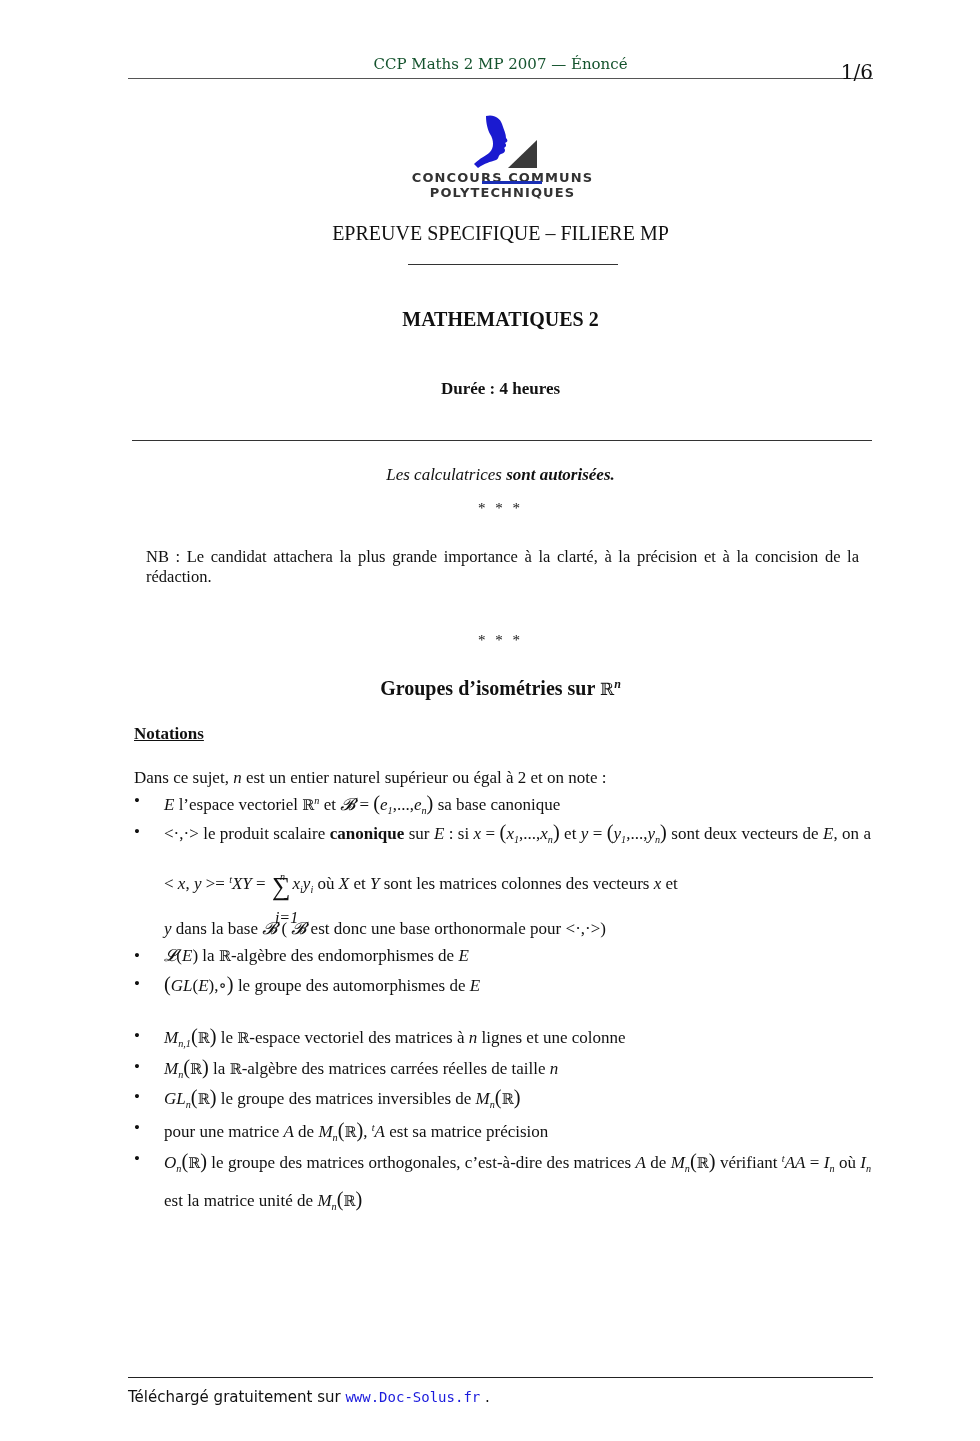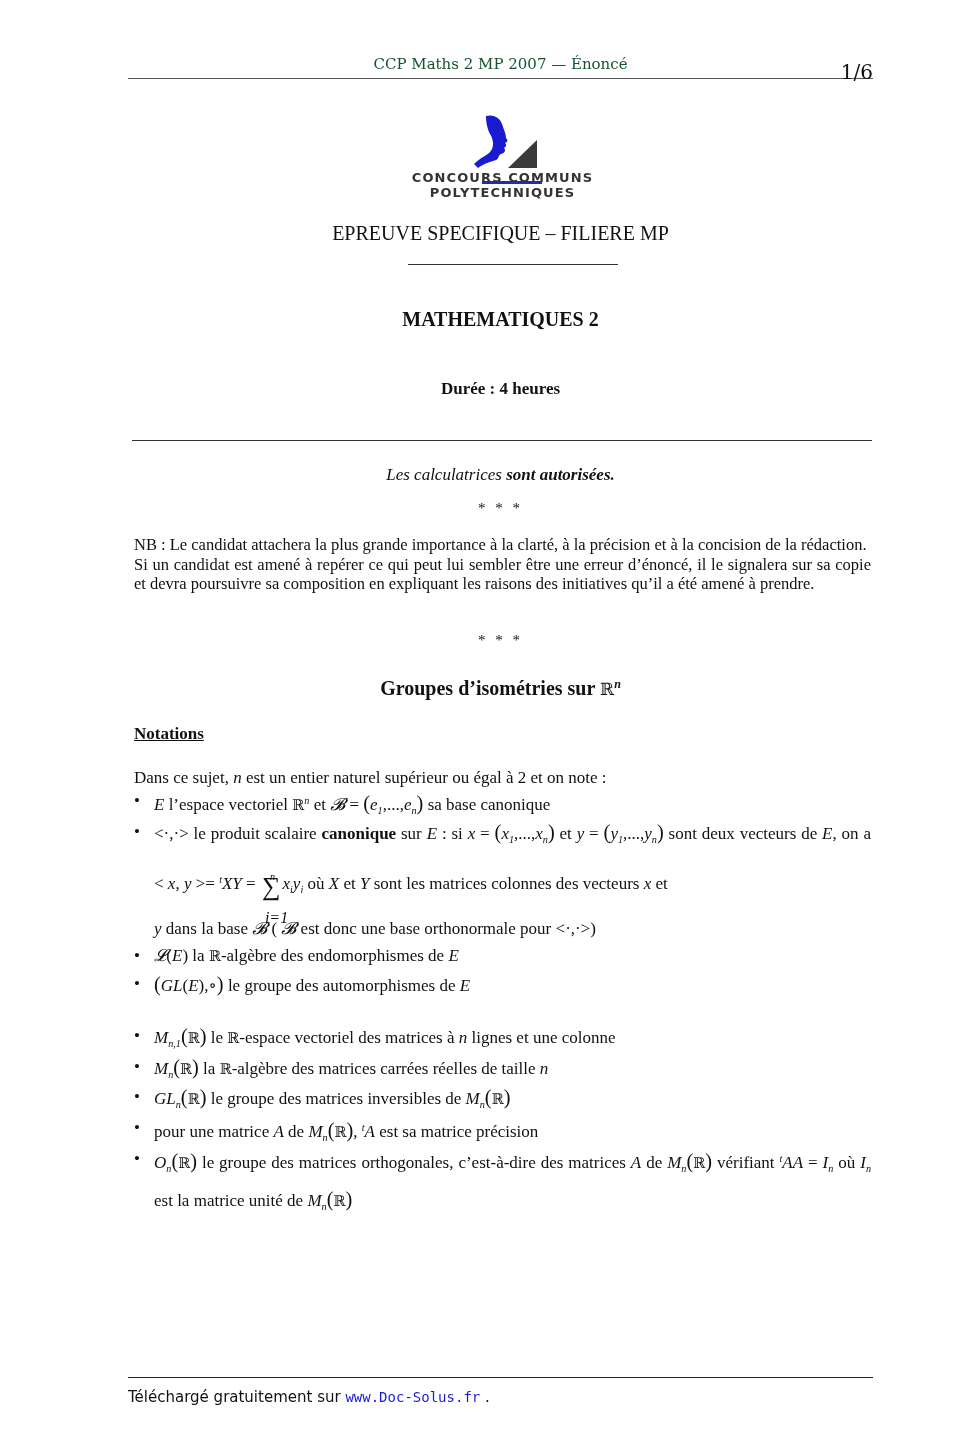--- a/index.html
+++ b/index.html
@@ -14,28 +14,28 @@
   .logo-bar { position: absolute; left: 92px; width: 60px; top: 69px; height: 2.5px; background: #1a2fb5; }
   .center { left: 128px; width: 745px; text-align: center; }
   .epreuve { top: 222px; font-size: 20px; }
   .short-rule { left: 408px; width: 210px; top: 264px; border-top: 1px solid #333; }
   .maths { top: 308px; font-size: 20px; font-weight: bold; }
   .duree { top: 379px; font-size: 17px; font-weight: bold; }
   .long-rule { left: 132px; width: 740px; top: 440px; border-top: 1.5px solid #333; }
   .calc { top: 465px; font-size: 17px; font-style: italic; }
   .stars { font-size: 15px; letter-spacing: 3px; }
   .nb { left: 134px; width: 737px; top: 535px; font-size: 16.5px; line-height: 19.5px; text-align: justify; }
-  .nb p { margin: 0; }
+  .nb p { margin: 12px; }
   .section-title { top: 677px; font-size: 20px; font-weight: bold; }
   .bb { font-family: "DejaVu Serif", serif; font-weight: normal; font-size: 0.85em; }
   .notations { left: 134px; top: 724px; font-size: 17px; font-weight: bold; text-decoration: underline; }
   .text { left: 134px; width: 737px; font-size: 17px; line-height: 20px; }
   .bullet { position: absolute; left: 134px; width: 737px; font-size: 17px; line-height: 20px; }
   .bullet .dot { position: absolute; left: 0; top: 0; }
-  .bullet .content { margin-left: 20px; text-align: justify; }
+  .bullet .content { margin-left: 30px; text-align: justify; }
   i, .m { font-style: italic; }
   sub { font-size: 0.6em; vertical-align: -0.35em; font-style: italic; }
   sup { font-size: 0.6em; vertical-align: 0.6em; font-style: italic; }
   .paren { font-size: 1.2em; }
   .foot-rule { left: 128px; width: 745px; top: 1377px; border-top: 1.2px solid #222; }
   .footer { left: 128px; width: 745px; top: 1388px; text-align: left; font-size: 15px; font-family: "DejaVu Sans", sans-serif; color: #111; }
   .footer .link { font-family: "DejaVu Sans Mono", monospace; color: #1a1adc; font-size: 14px; }
   .sum { display: inline-block; position: relative; font-size: 26px; vertical-align: -6px; margin: 0 2px; }
   .sum .top { position: absolute; top: -10px; left: 8px; font-size: 10px; font-style: italic; }
   .sum .bot { position: absolute; top: 31px; left: 3px; font-size: 16px; font-style: italic; white-space: nowrap; }
@@ -63,21 +63,20 @@
 <div class="abs center duree">Durée : 4 heures</div>
 <div class="abs long-rule"></div>
 
 <div class="abs center calc">
   <span>Les calculatrices </span><b>sont autorisées.</b>
 </div>
 <div class="abs center stars" style="top:500px;">* * *</div>
 
 <div class="abs nb">
   <p>NB : Le candidat attachera la plus grande importance à la clarté, à la précision et à la concision de la rédaction.</p>
-  <p>Si un candidat est amené à repérer ce qui peut lui sembler être une erreur d’énoncé, il le signalera sur sa copie et devra poursuivre sa composition en expliquant les raisons des initiatives qu’il a été amené à prendre.</p>
 </div>
 <div class="abs center stars" style="top:632px;">* * *</div>
 
 <div class="abs center section-title">
   <span>Groupes d’isométries sur </span><span class="bb">ℝ</span><sup>n</sup>
 </div>
 
 <div class="abs notations">Notations</div>
 
 <div class="abs text" style="top:768px;">

